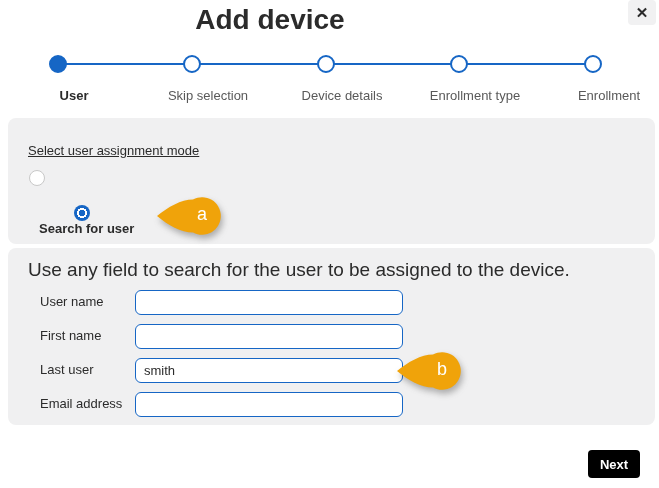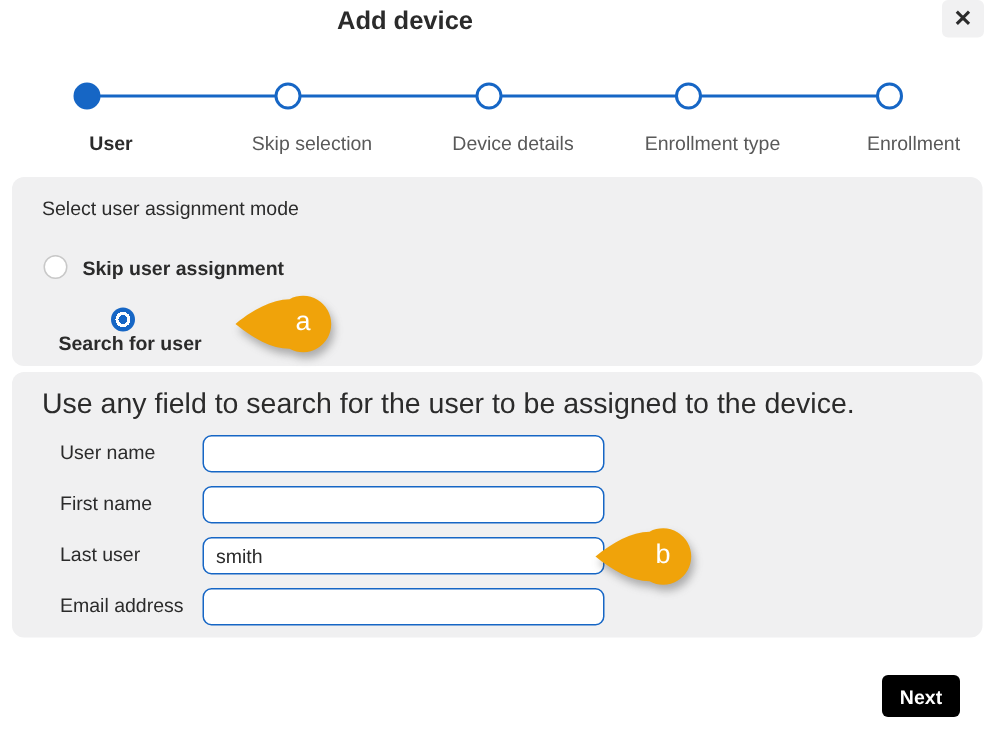--- a/index.html
+++ b/index.html
@@ -1,41 +1,41 @@
 <!DOCTYPE html>
 <html><head>
 <meta charset="utf-8">
 <style>
   * { margin:0; padding:0; box-sizing:border-box; }
   html,body { width:659px; height:488px; background:#ffffff;
     font-family:"Liberation Sans", sans-serif; color:#2d2d2d; overflow:hidden; }
   .stage { position:relative; width:659px; height:488px; }
 
   .dialog-title { position:absolute; left:0; top:4px; width:540px; text-align:center;
-    font-size:17px; font-weight:700; color:#2b2b2b; }
+    font-size:28px; font-weight:700; color:#2b2b2b; }
 
   .close-btn { position:absolute; left:628px; top:0; width:28px; height:25px;
     background:#f1f1f2; border:none; border-radius:4px; cursor:pointer;
     display:flex; align-items:center; justify-content:center; }
   .close-btn .x { font-size:15px; font-weight:700; color:#2b2b2b; line-height:1; }
 
   
   .step-line { position:absolute; left:58px; top:63px; width:535px; height:2px; background:#1666c5; }
   .step-circle { position:absolute; top:55px; width:18px; height:18px; border-radius:50%;
     background:#ffffff; border:2px solid #1666c5; }
   .step-circle.active { background:#1666c5; }
   .step-label { position:absolute; top:88px; transform:translateX(-50%); white-space:nowrap;
     font-size:13px; color:#595959;padding-left:32px; }
   .step-label.active { color:#2b2b2b; font-weight:700; }
 
   .panel { position:absolute; left:8px; width:647px; background:#f0f0f1; border-radius:8px; }
   .panel-1 { top:118px; height:126px; }
   .panel-2 { top:248px; height:177px; }
 
-  .section-heading { position:absolute; left:28px; top:131px; font-size:13px; color:#2b2b2b; }
+  .section-heading { position:absolute; left:28px; top:143px; font-size:13px; color:#2b2b2b;text-decoration:underline; }
   .instruction    { position:absolute; left:28px; top:259px; font-size:19px; color:#2b2b2b; }
 
   .radio-option { position:absolute; left:29px; height:18px; display:flex; align-items:center; cursor:pointer; }
   .radio-skip   { top:169px; }
   .radio-search { top:205px;flex-direction:column; }
   .radio-circle { width:16px; height:16px; border-radius:50%; flex:0 0 16px; }
   .radio-circle.off { background:#ffffff; border:1px solid #c8c8c8; }
   .radio-circle.on  { background:radial-gradient(circle, #1666c5 0 3px, #ffffff 3px 5px, #1666c5 5px 8px); }
   .radio-label { margin-left:10px; font-size:13px; font-weight:600; color:#2b2b2b; white-space:nowrap; }
 
@@ -89,21 +89,20 @@
       <div class="step-circle" style="left:584px"></div>
       <div class="step-label" style="left:593px">Enrollment</div>
     </div>
   </div>
 
   <div class="panel panel-1"></div>
   <div class="section-heading">Select user assignment mode</div>
 
   <div class="radio-option radio-skip">
     <span class="radio-circle off"></span>
-    <span class="radio-label">Skip user assignment</span>
   </div>
   <div class="radio-option radio-search">
     <span class="radio-circle on"></span>
     <span class="radio-label">Search for user</span>
   </div>
 
   <div class="callout callout-a">
     <svg width="66" height="40" viewBox="0 0 66 40">
       <path d="M1,20 C12,11 25,3.5 37,3.5 A18.8,18.8 0 1 1 37,36.5 C25,36.5 12,29 1,20 Z" fill="#f0a30a"></path>
     </svg>

